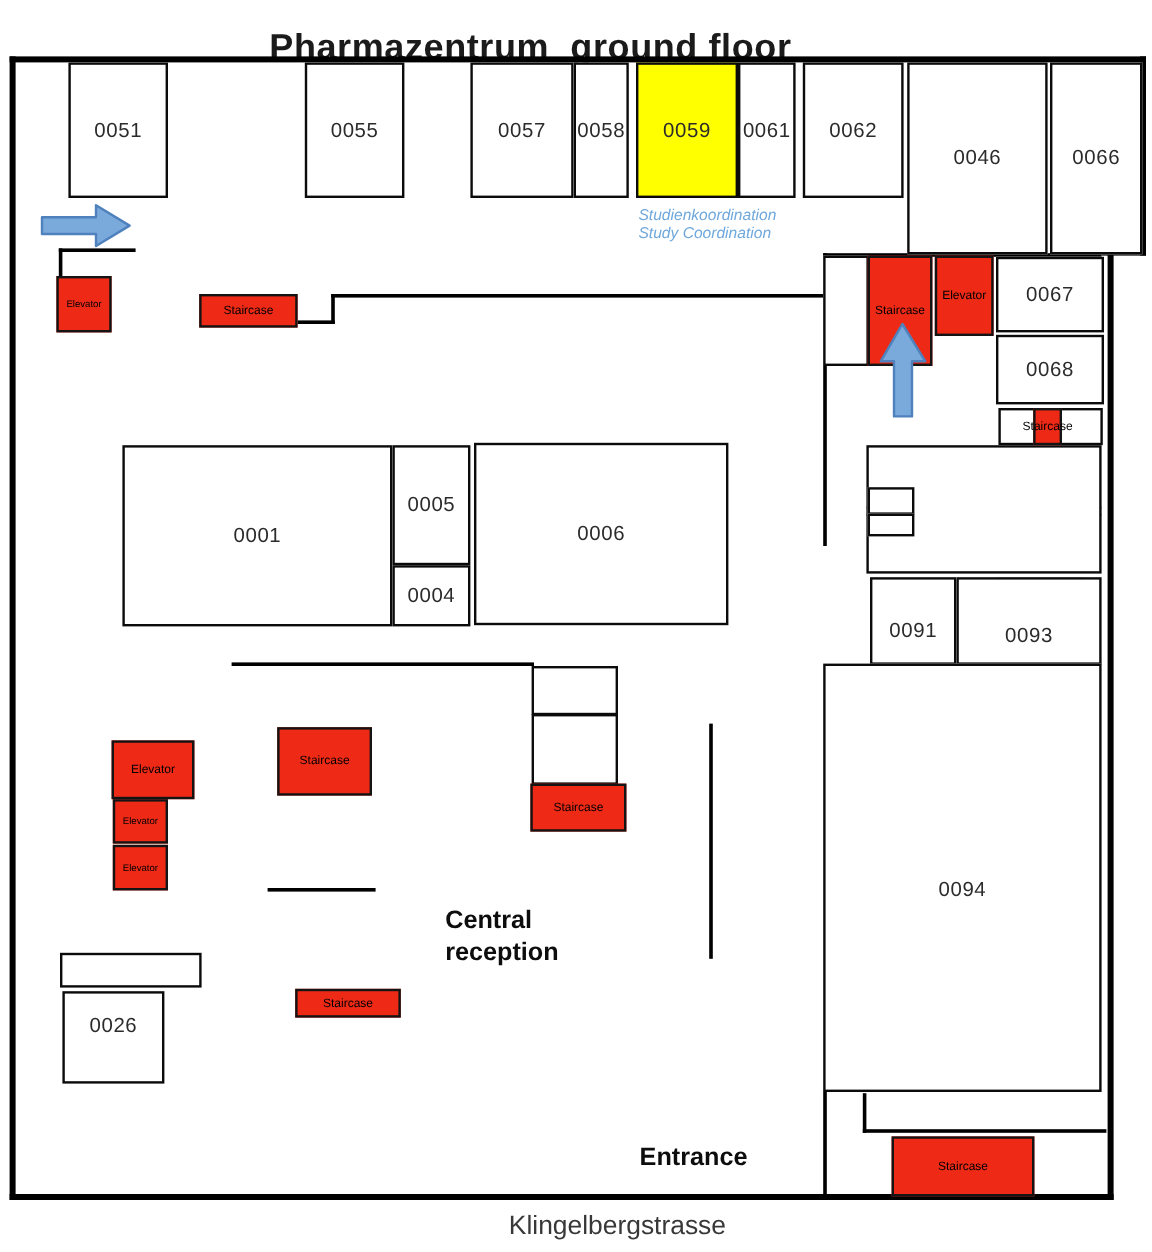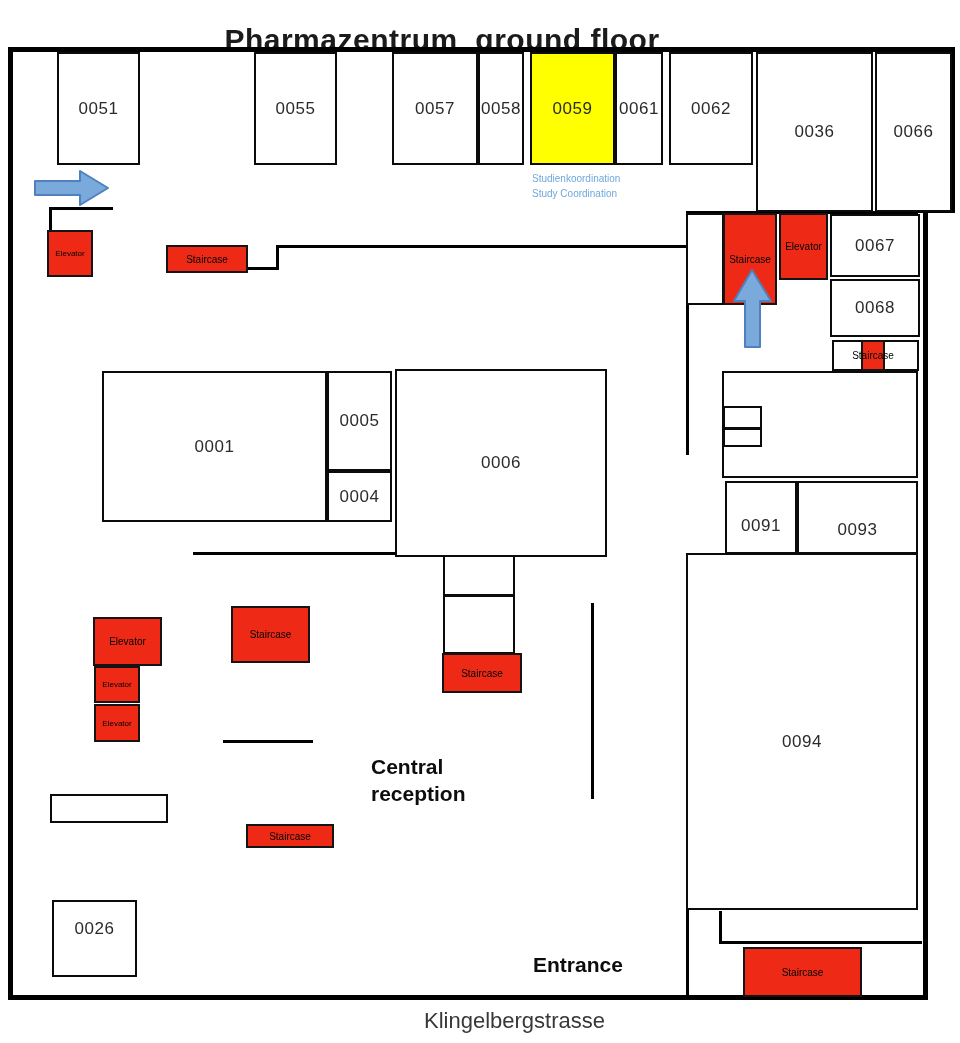--- a/index.html
+++ b/index.html
@@ -16,21 +16,21 @@
   }
   .room span{font-size:17px;color:#2b2b2b;letter-spacing:0.5px;}
   .facility{
     position:absolute;box-sizing:border-box;background:var(--red,#ee2a17);
     border:2px solid #141414;display:flex;align-items:center;justify-content:center;
     color:#000;
   }
   .facility .lbl{white-space:nowrap;}
   .arrow-svg{position:absolute;overflow:visible;}
   .note{position:absolute;white-space:pre-line;}
-  .note-blue{color:var(--info,#6fa8dc);font-size:10px;line-height:15px;}
+  .note-blue{color:var(--info,#6fa8dc);font-size:13px;line-height:15px;font-style:italic;}
   .note-bold{color:#0d0d0d;font-weight:700;font-size:21px;line-height:27px;}
   .street{position:absolute;left:424px;top:1008px;font-size:22px;color:#383838;}
 </style>
 </head>
 <body>
 
 <div class="stage">
   <div class="page-title">Pharmazentrum  ground floor</div>
 
   <div id="plan" style="position:absolute;left:0;top:0;width:960px;height:1043px;">
@@ -87,53 +87,53 @@
       <div class="room" style="left: 530px; top: 52px; width: 85px; height: 113px; position: absolute; background: rgb(255, 255, 0);">
         <span>0059</span>
       </div>
       <div class="room" style="left: 615px; top: 52px; width: 48px; height: 113px; position: absolute;">
         <span>0061</span>
       </div>
       <div class="room" style="left: 669px; top: 52px; width: 84px; height: 113px; position: absolute;">
         <span>0062</span>
       </div>
       <div class="room" style="left: 756px; top: 52px; width: 117px; height: 160px; position: absolute;">
-        <span>0036</span>
+        <span>0046</span>
       </div>
       <div class="room" style="left: 875px; top: 52px; width: 77px; height: 160px; position: absolute;">
         <span>0066</span>
       </div>
       <div class="room" style="left: 830px; top: 214px; width: 90px; height: 63px; position: absolute;">
         <span>0067</span>
       </div>
       <div class="room" style="left: 830px; top: 279px; width: 90px; height: 58px; position: absolute;">
         <span>0068</span>
       </div>
       <div class="room" style="left: 102px; top: 371px; width: 225px; height: 151px; position: absolute;">
         <span>0001</span>
       </div>
       <div class="room" style="left: 327px; top: 371px; width: 65px; height: 100px; position: absolute;">
         <span>0005</span>
       </div>
       <div class="room" style="left: 327px; top: 471px; width: 65px; height: 51px; position: absolute;">
         <span>0004</span>
       </div>
-      <div class="room" style="left: 395px; top: 369px; width: 212px; height: 188px; position: absolute;">
+      <div class="room" style="left: 395px; top: 369px; width: 212px; height: 152px; position: absolute;">
         <span>0006</span>
       </div>
       <div class="room" style="left: 725px; top: 481px; width: 72px; height: 73px; position: absolute;">
         <span style="position: relative; top: 8px;">0091</span>
       </div>
       <div class="room" style="left: 797px; top: 481px; width: 121px; height: 73px; position: absolute;">
         <span style="position: relative; top: 12px;">0093</span>
       </div>
       <div class="room" style="left: 686px; top: 553px; width: 232px; height: 357px; position: absolute;">
         <span style="position: relative; top: 10px;">0094</span>
       </div>
-      <div class="room" style="left: 52px; top: 900px; width: 85px; height: 77px; position: absolute; justify-content: center;">
+      <div class="room" style="left: 52px; top: 826px; width: 85px; height: 77px; position: absolute; justify-content: center;">
         <span style="position: relative; top: -10px;">0026</span>
       </div>
       <div class="facility" style="left: 47px; top: 230px; width: 46px; height: 47px; position: absolute; font-size: 8px;">
         <span class="lbl">Elevator</span>
       </div>
       <div class="facility" style="left: 166px; top: 245px; width: 82px; height: 28px; position: absolute; font-size: 10px;">
         <span class="lbl">Staircase</span>
       </div>
       <div class="facility" style="left: 723px; top: 213px; width: 54px; height: 92px; position: absolute; font-size: 10px;">
         <span class="lbl">Staircase</span>

